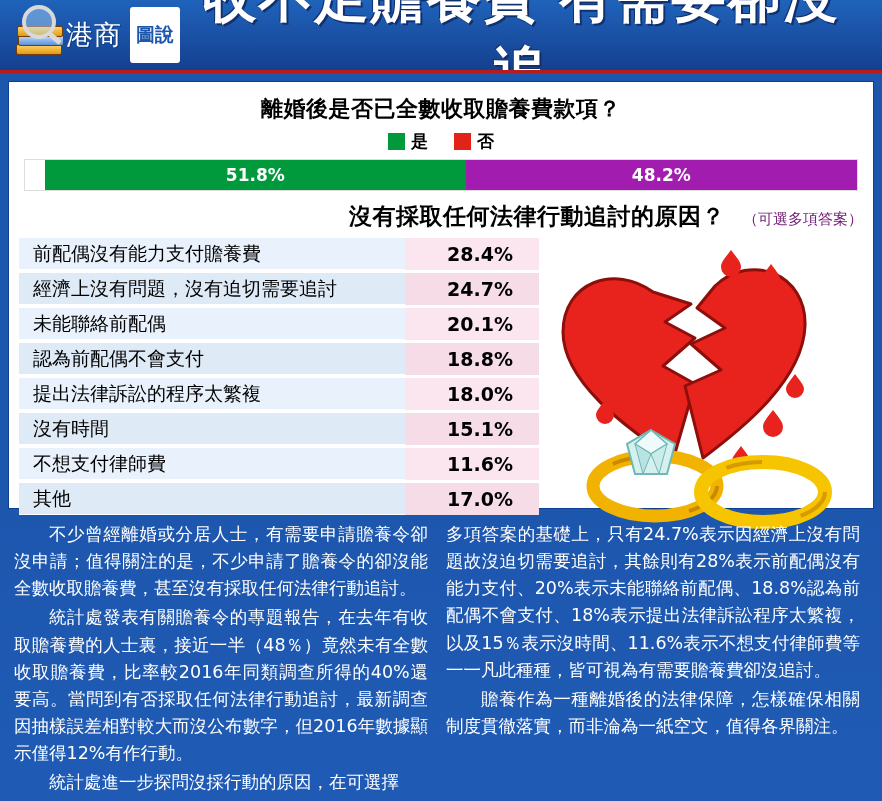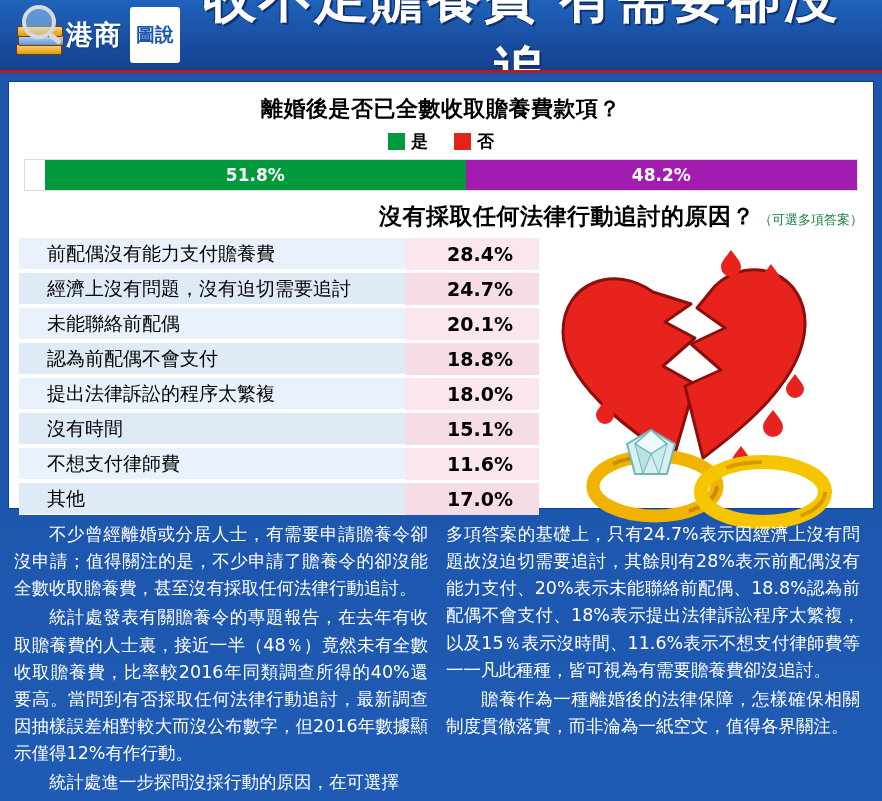--- a/index.html
+++ b/index.html
@@ -37,21 +37,21 @@
   .brand-books .mag{
     position:absolute;left:6px;top:-10px;width:26px;height:26px;border-radius:50%;
     border:4px solid #d9d9d9;background:rgba(180,220,255,.45);
   }
   .brand-books .mag:after{
     content:"";position:absolute;right:-10px;bottom:-6px;width:14px;height:5px;
     background:#d9d9d9;transform:rotate(40deg);border-radius:2px;
   }
   .brand-name{
     font-family:"DejaVu Sans","Liberation Sans",sans-serif;
-    font-weight:bold;font-size:27px;color:#ffffff;
+    font-weight:normal;font-size:27px;color:#ffffff;
     letter-spacing:1px;
     text-shadow:1px 1px 0 #0b3b82;
   }
   .brand-tag{
     background:#ffffff;color:#1d56ad;font-weight:bold;font-size:19px;
     padding:15px 6px;border-radius:3px;margin-left:4px;
   }
   .headline{
     flex:1;text-align:center;
     font-weight:bold;font-size:54px;color:#ffffff;
@@ -89,30 +89,30 @@
   }
   .bar .seg{
     display:flex;align-items:center;justify-content:center;
     color:#fff;font-weight:bold;font-size:17px;
   }
   .seg-yes{background:#009a3d;}
   .seg-no{background:#a21caf;}
 
   .q2row{display:flex;align-items:baseline;margin:2px 0 6px 4px;justify-content:flex-end;}
   .q2{font-weight:bold;font-size:23px;color:#000;letter-spacing:.5px;}
-  .q2note{font-size:13px;color:#15803d;margin-left:4px;}
+  .q2note{font-size:15px;color:#701a75;margin-left:18px;}
 
   .content{display:flex;gap:6px;}
   .table{width:520px;}
   .row{
     display:flex;align-items:stretch;margin-bottom:3px;height:32px;
   }
   .row .label{
     flex:1;background:#e8f1fb;border-bottom:1px solid #ffffff;
-    display:flex;align-items:center;padding-left:28px;
+    display:flex;align-items:center;padding-left:14px;
     font-size:19px;color:#000;
   }
   .row:nth-child(odd) .label{background:#e9f2fc;}
   .row:nth-child(even) .label{background:#dfeaf7;}
   .row .val{
     width:118px;background:#fbe6ef;
     display:flex;align-items:center;justify-content:center;
     font-weight:bold;font-size:19px;color:#000;padding-left:16px;
   }
   .row:nth-child(even) .val{background:#f6dce7;}

